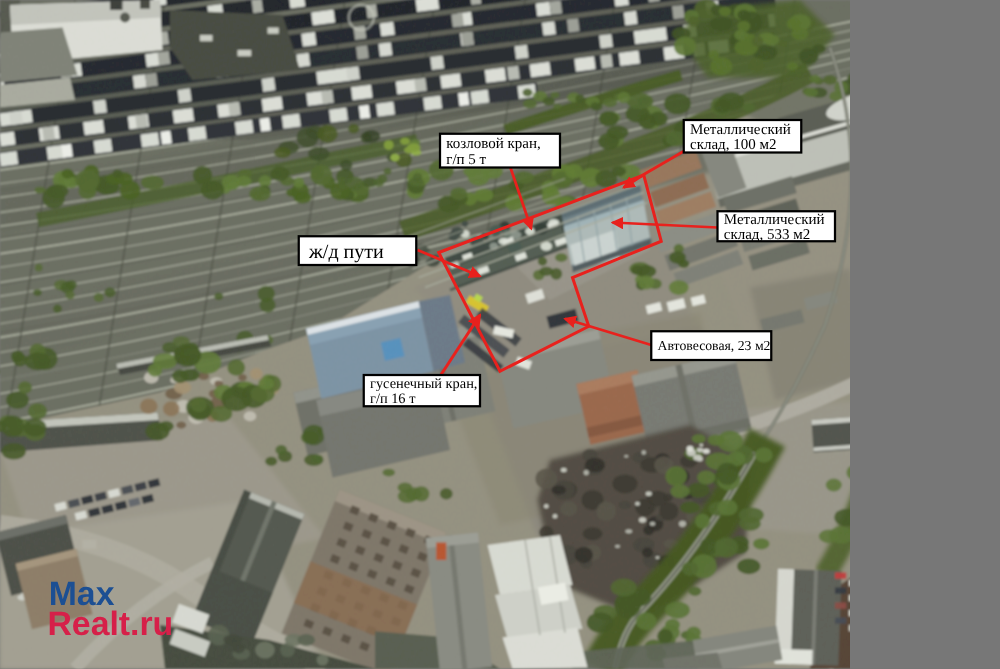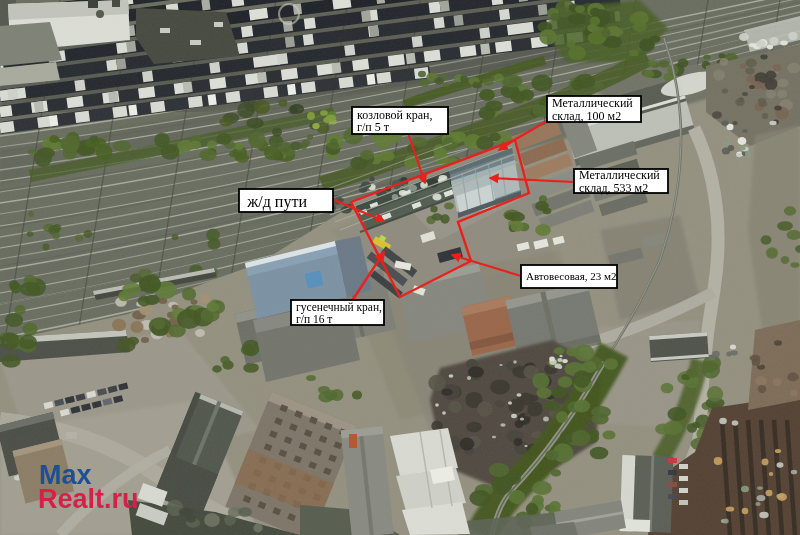--- a/index.html
+++ b/index.html
@@ -1,14 +1,14 @@
 <!DOCTYPE html>
 <html><head><meta charset="utf-8"><style>
 html,body{margin:0;padding:0;background:#777;}
-#wrap{position:relative;width:800px;height:535px;overflow:hidden;font-family:"Liberation Sans",sans-serif;text-decoration:underline;}
+#wrap{position:relative;width:680px;height:535px;overflow:hidden;font-family:"Liberation Sans",sans-serif;text-decoration:underline;}
 </style></head><body>
 <div id="wrap">
 <svg width="800" height="535" viewBox="0 0 800 535">
 <defs>
 <filter id="soft" x="-5%" y="-5%" width="110%" height="110%">
           <feGaussianBlur stdDeviation="0.7"></feGaussianBlur>
         </filter>
 <filter id="soft2" x="-20%" y="-20%" width="140%" height="140%">
           <feGaussianBlur stdDeviation="1.6"></feGaussianBlur>
         </filter>

